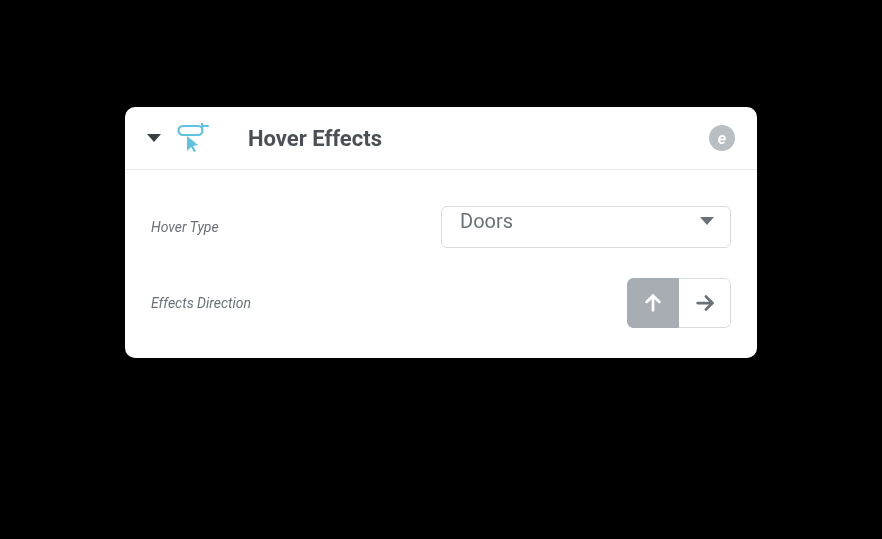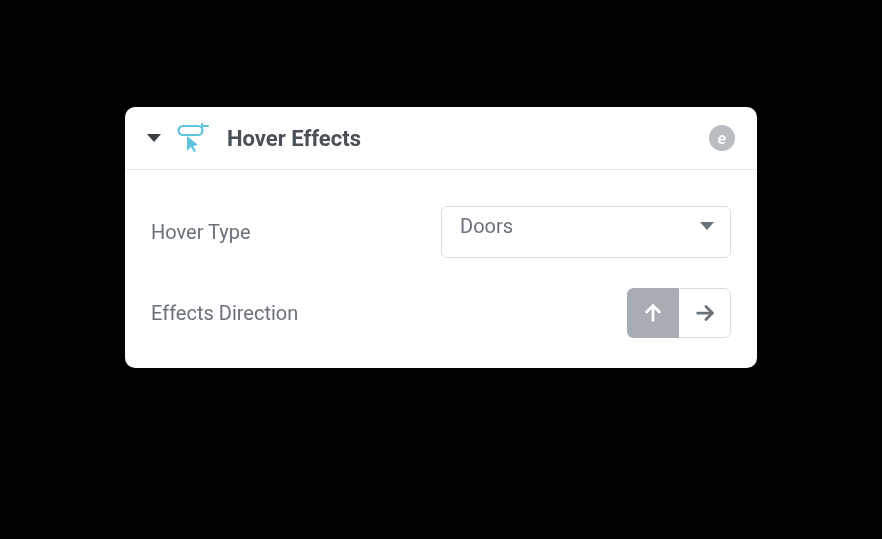--- a/index.html
+++ b/index.html
@@ -44,20 +44,21 @@
       display: flex;
       align-items: center;
       justify-content: center;
       margin-right: 6px;
     }
     .panel-title {
       font-size: 22px;
       font-weight: 700;
       color: #4a5056;
       flex: 1;
+      margin-left: 21px;
     }
     .brand-badge {
       width: 26px;
       height: 26px;
       border-radius: 50%;
       background: #b9bec3;
       display: flex;
       align-items: center;
       justify-content: center;
       color: #fff;
@@ -71,31 +72,32 @@
     .row {
       display: flex;
       align-items: center;
       margin-bottom: 30px;
     }
     .row:last-child {
       margin-bottom: 0;
     }
     .row-label {
       flex: 0 0 190px;
-      font-size: 20px;
+      font-size: 14px;
       color: #6a7178;
+      font-style: italic;
     }
     .row-control {
       flex: 1;
       display: flex;
       justify-content: flex-end;
     }
     .select {
       width: 290px;
-      height: 52px;
+      height: 42px;
       border: 1px solid #d8dbde;
       border-radius: 6px;
       display: flex;
       align-items: center;
       justify-content: space-between;
       padding: 0 16px 12px 18px;
       cursor: pointer;
       background: #fff;
     }
     .select-value {

